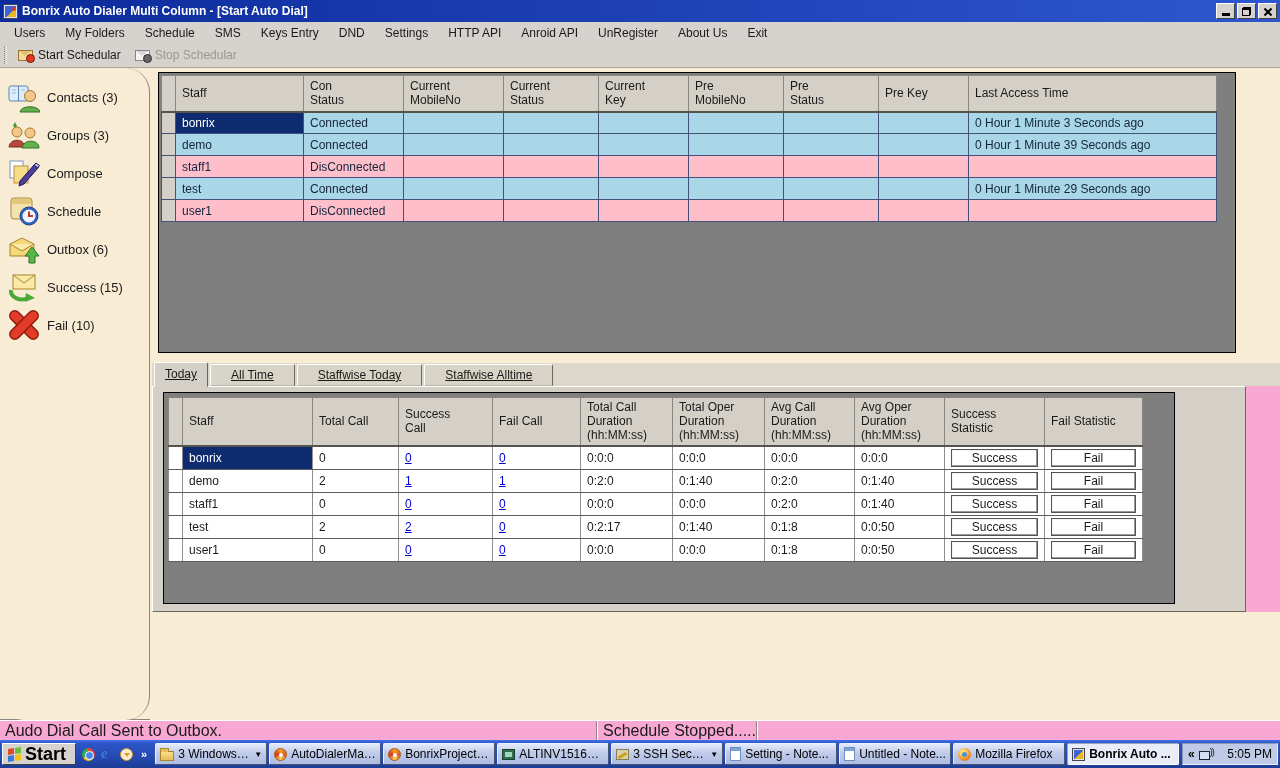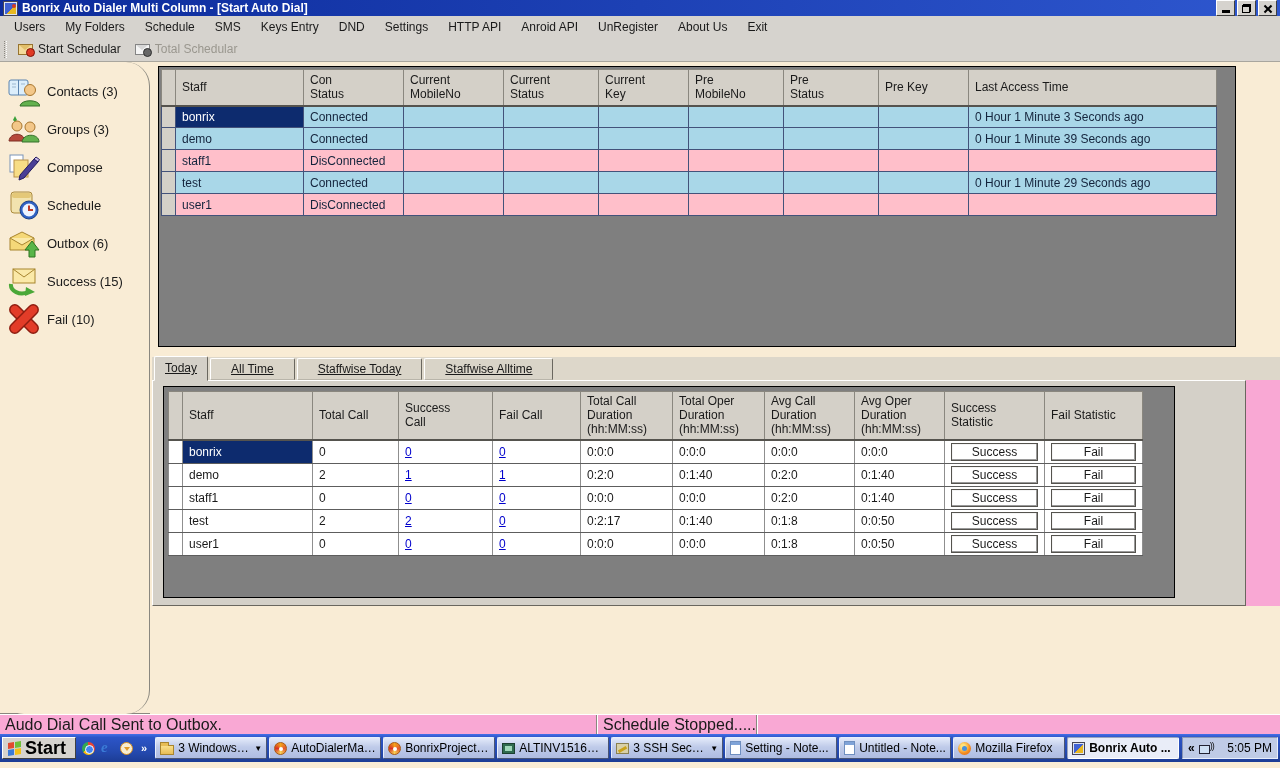--- a/index.html
+++ b/index.html
@@ -4,21 +4,21 @@
 <style>
   * { box-sizing: border-box; }
   html,body { margin:0; padding:0; }
   body {
     width:1280px; height:768px; overflow:hidden;
     font-family:"Liberation Sans", sans-serif; font-size:12px;
     background:#F9ECD5; color:#1a1a1a;
     -webkit-font-smoothing:none;
   }
   
-  .titlebar{height:16px;background:linear-gradient(90deg,#0c2b9b,#2e57cf);display:flex;align-items:center;padding:0 3px;color:#fff;}
+  .titlebar{height:22px;background:linear-gradient(90deg,#0c2b9b,#2e57cf);display:flex;align-items:center;padding:0 3px;color:#fff;}
   .titlebar .title{font-weight:bold;font-size:12px;margin-left:4px;white-space:nowrap;}
   .ic-app{width:15px;height:15px;background:#dde4f2;border:1px solid #445;position:relative;flex:none;}
   .ic-app::before{content:"";position:absolute;left:1px;top:1px;width:11px;height:11px;background:linear-gradient(135deg,#3f62d4 55%,#e8b820 55%);}
   .ic-app::after{content:"";position:absolute;right:1px;top:2px;width:4px;height:4px;border-radius:50%;background:#d23a22;}
   .win-buttons{margin-left:auto;display:flex;gap:2px;}
   .win-btn{width:19px;height:16px;background:#d6d3ce;border:1px solid;border-color:#fff #404040 #404040 #fff;display:flex;align-items:center;justify-content:center;}
   .g-min{width:8px;height:3px;background:#000;margin-top:7px;}
   .g-restore{width:9px;height:9px;position:relative;}
   .g-restore::before{content:"";position:absolute;right:0;top:0;width:6px;height:5px;border:1px solid #000;border-top-width:2px;}
   .g-restore::after{content:"";position:absolute;left:0;bottom:0;width:6px;height:5px;border:1px solid #000;border-top-width:2px;background:#d6d3ce;}
@@ -149,21 +149,21 @@
   </div>
 
 <div class="toolbar">
   <span class="tb-handle"></span>
   <span class="tb-btn">
     <span class="ic-env"></span>
     <span>Start Schedular</span>
   </span>
   <span class="tb-btn disabled">
     <span class="ic-env gray"></span>
-    <span>Total Schedular</span>
+    <span>Stop Schedular</span>
   </span>
 </div>
 
 <div class="workspace">
   <div class="sidebar">
       <div class="side-item">
         <span class="side-icon"><svg viewBox="0 0 32 32">
             <rect x="1" y="5" width="19" height="15" rx="2" fill="#dceefb" stroke="#5b84b0"></rect>
             <line x1="10.5" y1="5" x2="10.5" y2="20" stroke="#5b84b0"></line>
             <line x1="4" y1="9" x2="8" y2="9" stroke="#9db8d0"></line>

